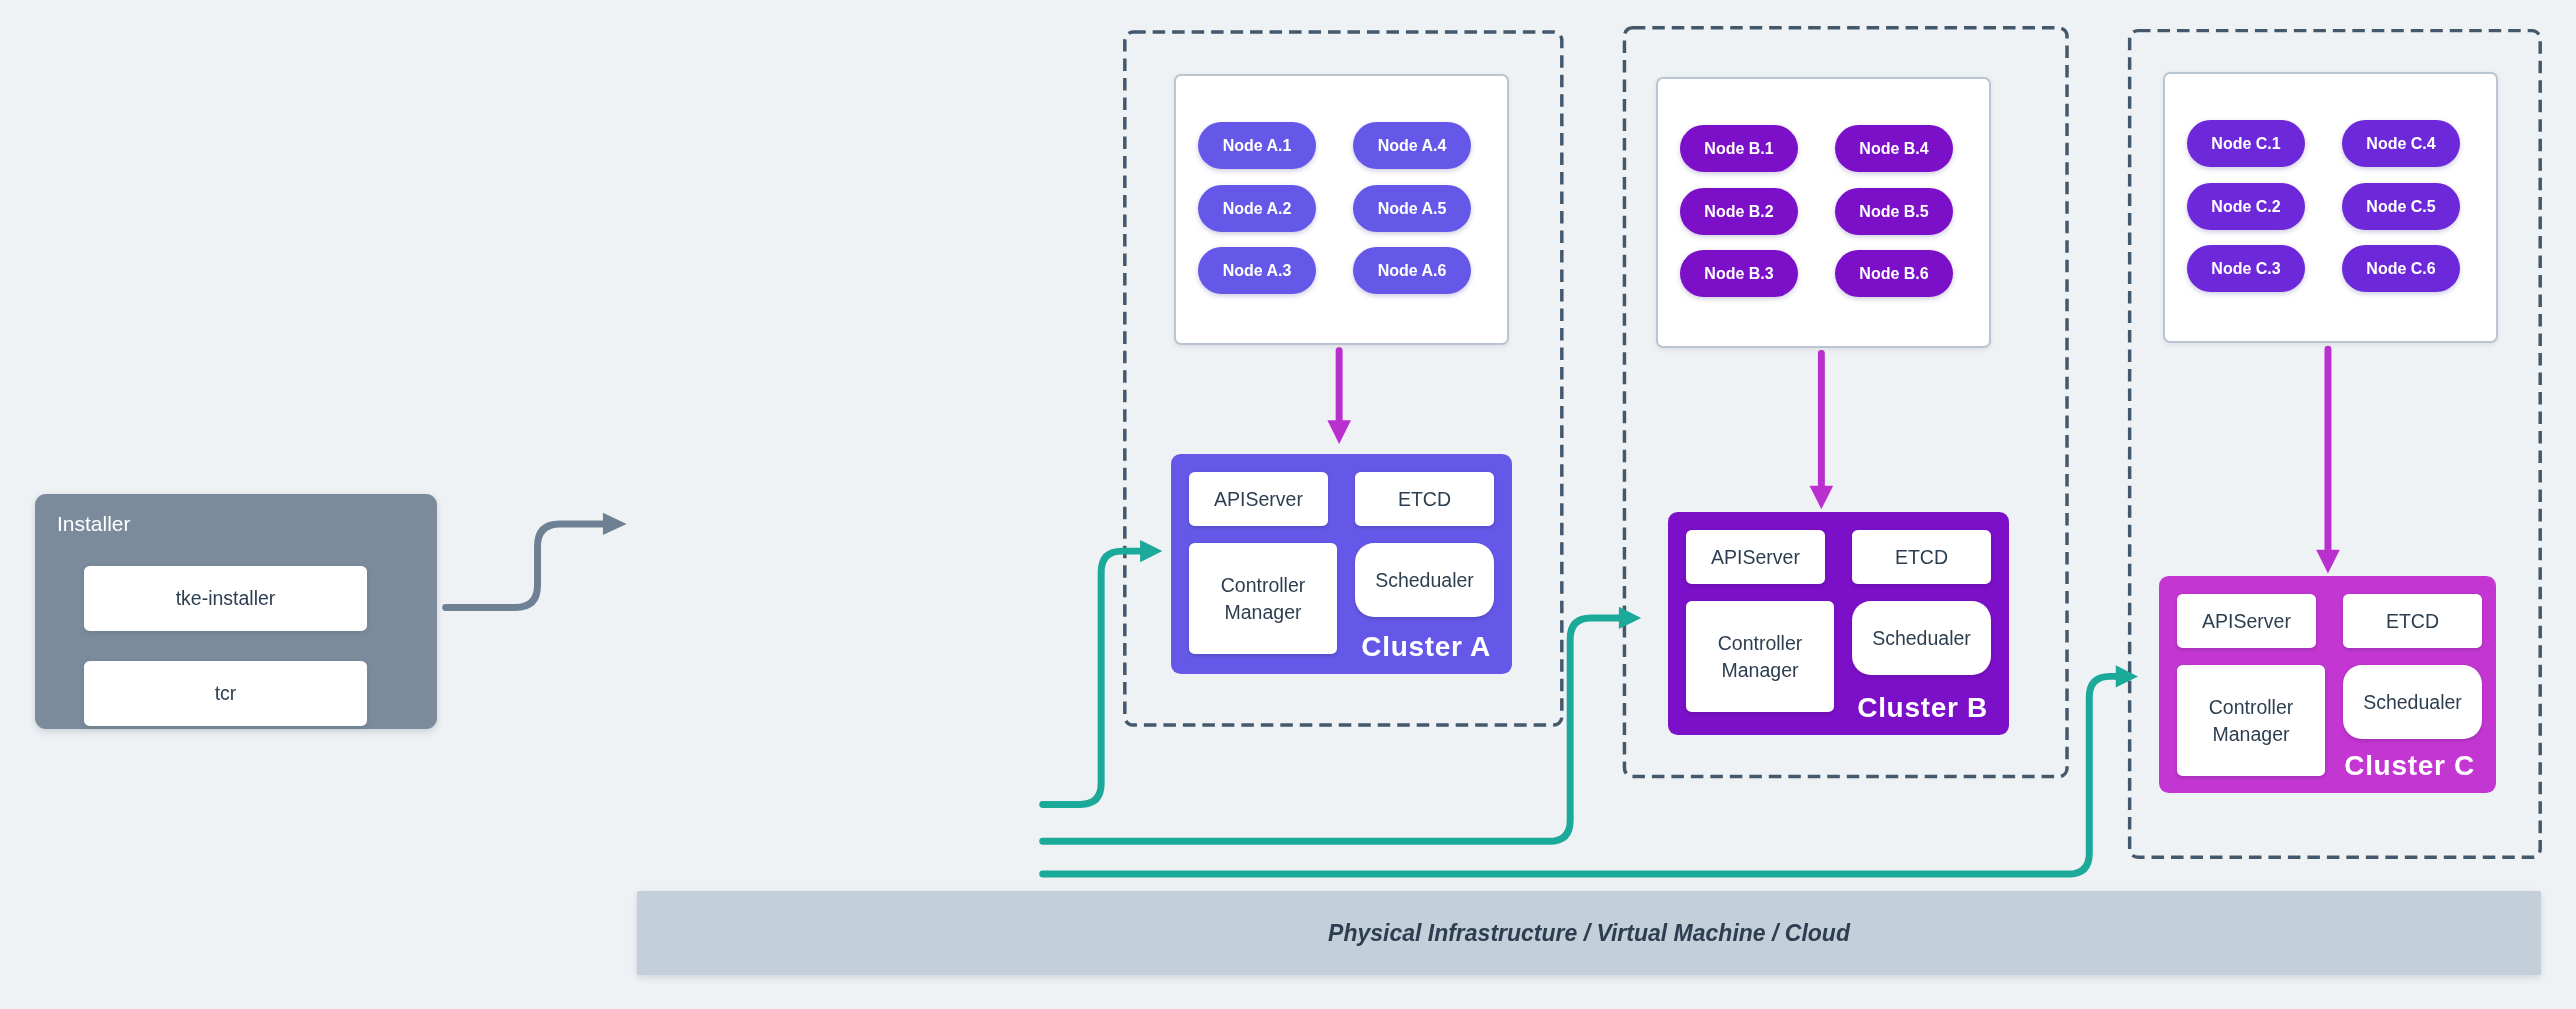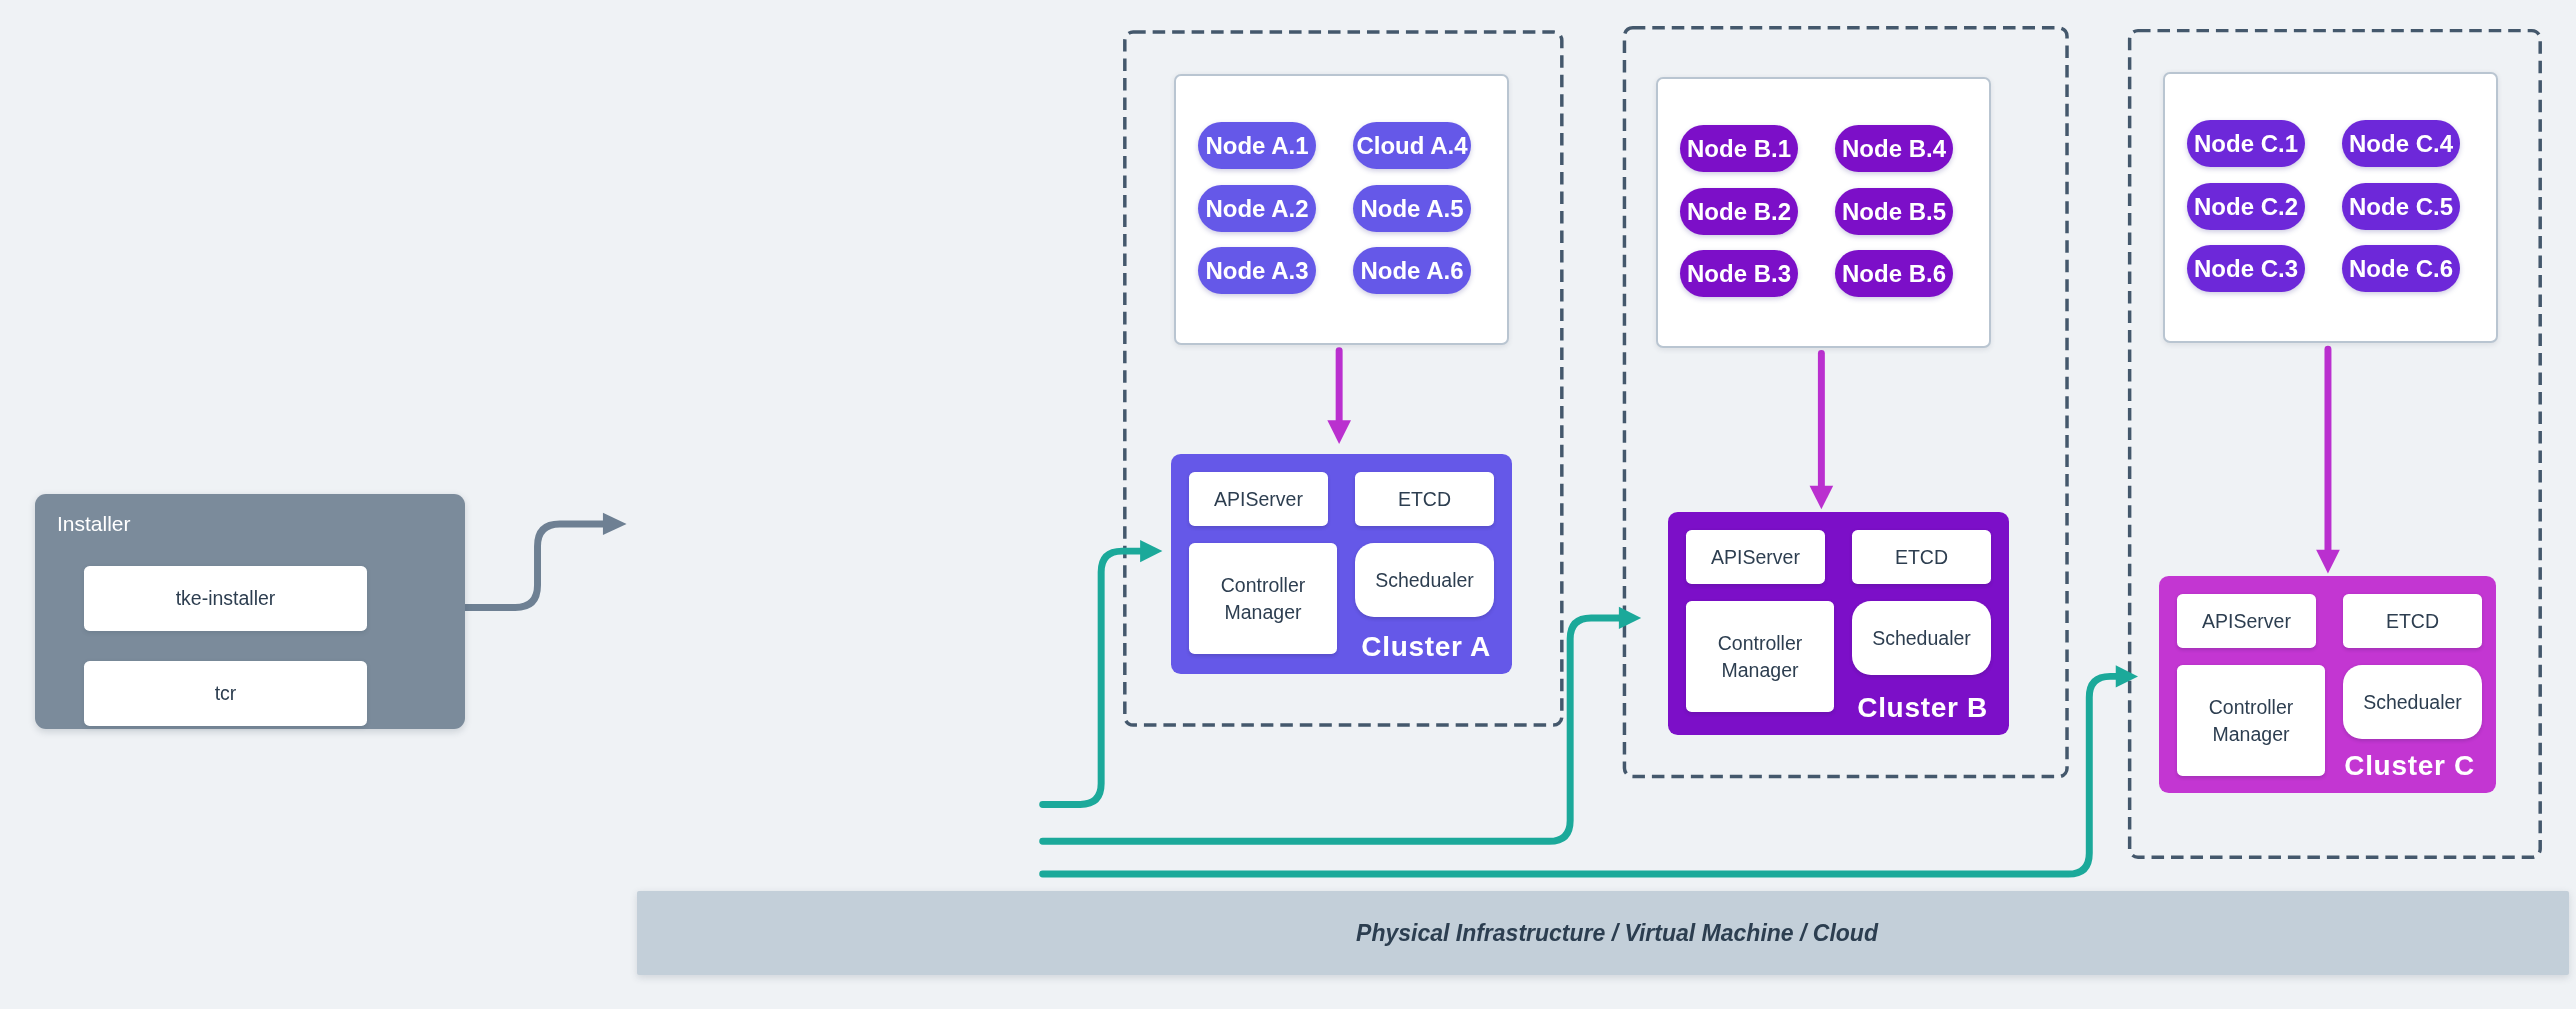--- a/index.html
+++ b/index.html
@@ -2,21 +2,21 @@
 <html style="font-size:11px"><head>
 <meta charset="utf-8">
 <style>
   html,body{margin:0;padding:0;background:#eff2f5;}
   #canvas{
     position:relative;width:2576px;height:1009px;overflow:hidden;
     background:#eff2f5;
     font-family:"Liberation Sans",sans-serif;
     color:#2d3e50;
   }
-  .abs{position:absolute;padding-left:28px;}
+  .abs{position:absolute;}
   
   .panel-dark{
     background:#7b8b9b;border-radius:11px;
     box-shadow:0 2.1px 7px rgba(45,62,80,.18);
   }
   .panel-light{
     background:#c3cfd9;border-radius:11px;
     box-shadow:0 2.1px 7px rgba(45,62,80,.15);
   }
   .panel-title{position:absolute;left:22px;top:18px;font-size:21px;font-weight:500;}
@@ -32,21 +32,21 @@
   
   
   .node-box{
     position:absolute;width:331px;height:267px;background:#ffffff;
     border:2.1px solid #b9c5d1;border-radius:7px;
     box-shadow:0 1.4px 5.6px rgba(45,62,80,.10);
   }
   .pill{
     position:absolute;width:118px;height:47px;border-radius:24px;
     display:flex;align-items:center;justify-content:center;
-    color:#ffffff;font-size:24px;font-weight:bold;
+    color:#ffffff;font-size:16px;font-weight:bold;
     box-shadow:0 2.1px 4.9px rgba(60,50,140,.25);
   }
   .pill.n0{left:22px;top:46px}.pill.n1{left:22px;top:109px}.pill.n2{left:22px;top:171px}
   .pill.n3{left:177px;top:46px}.pill.n4{left:177px;top:109px}.pill.n5{left:177px;top:171px}
   .pill-a{background:#6558e8;}
   .pill-b{background:#7c0fc8;}
   .pill-c{background:#6d28d9;}
   
   .cluster-box{position:absolute;border-radius:9.7px;}
   .cluster-box::before,.cluster-box::after{
@@ -131,21 +131,21 @@
     <span class="panel-title on-dark">Installer</span>
     <div class="white-box" style="left:49px;top:72px;width:283px;height:65px;">tke-installer</div>
     <div class="white-box" style="left:49px;top:167px;width:283px;height:65px;">tcr</div>
   </div>
 
 
   <div class="node-box" style="left:1174px;top:74px;">
     <div class="pill pill-a n0">Node A.1</div>
     <div class="pill pill-a n1">Node A.2</div>
     <div class="pill pill-a n2">Node A.3</div>
-    <div class="pill pill-a n3">Cloud A.4</div>
+    <div class="pill pill-a n3">Node A.4</div>
     <div class="pill pill-a n4">Node A.5</div>
     <div class="pill pill-a n5">Node A.6</div>
   </div>
 
   <div class="cluster-box cluster-a" style="left:1171px;top:454px;width:341px;height:220px;">
     <div class="inner">
       <div class="comp api">APIServer</div>
       <div class="comp etcd">ETCD</div>
       <div class="comp cm">Controller Manager</div>
       <div class="comp sched">Schedualer</div>

